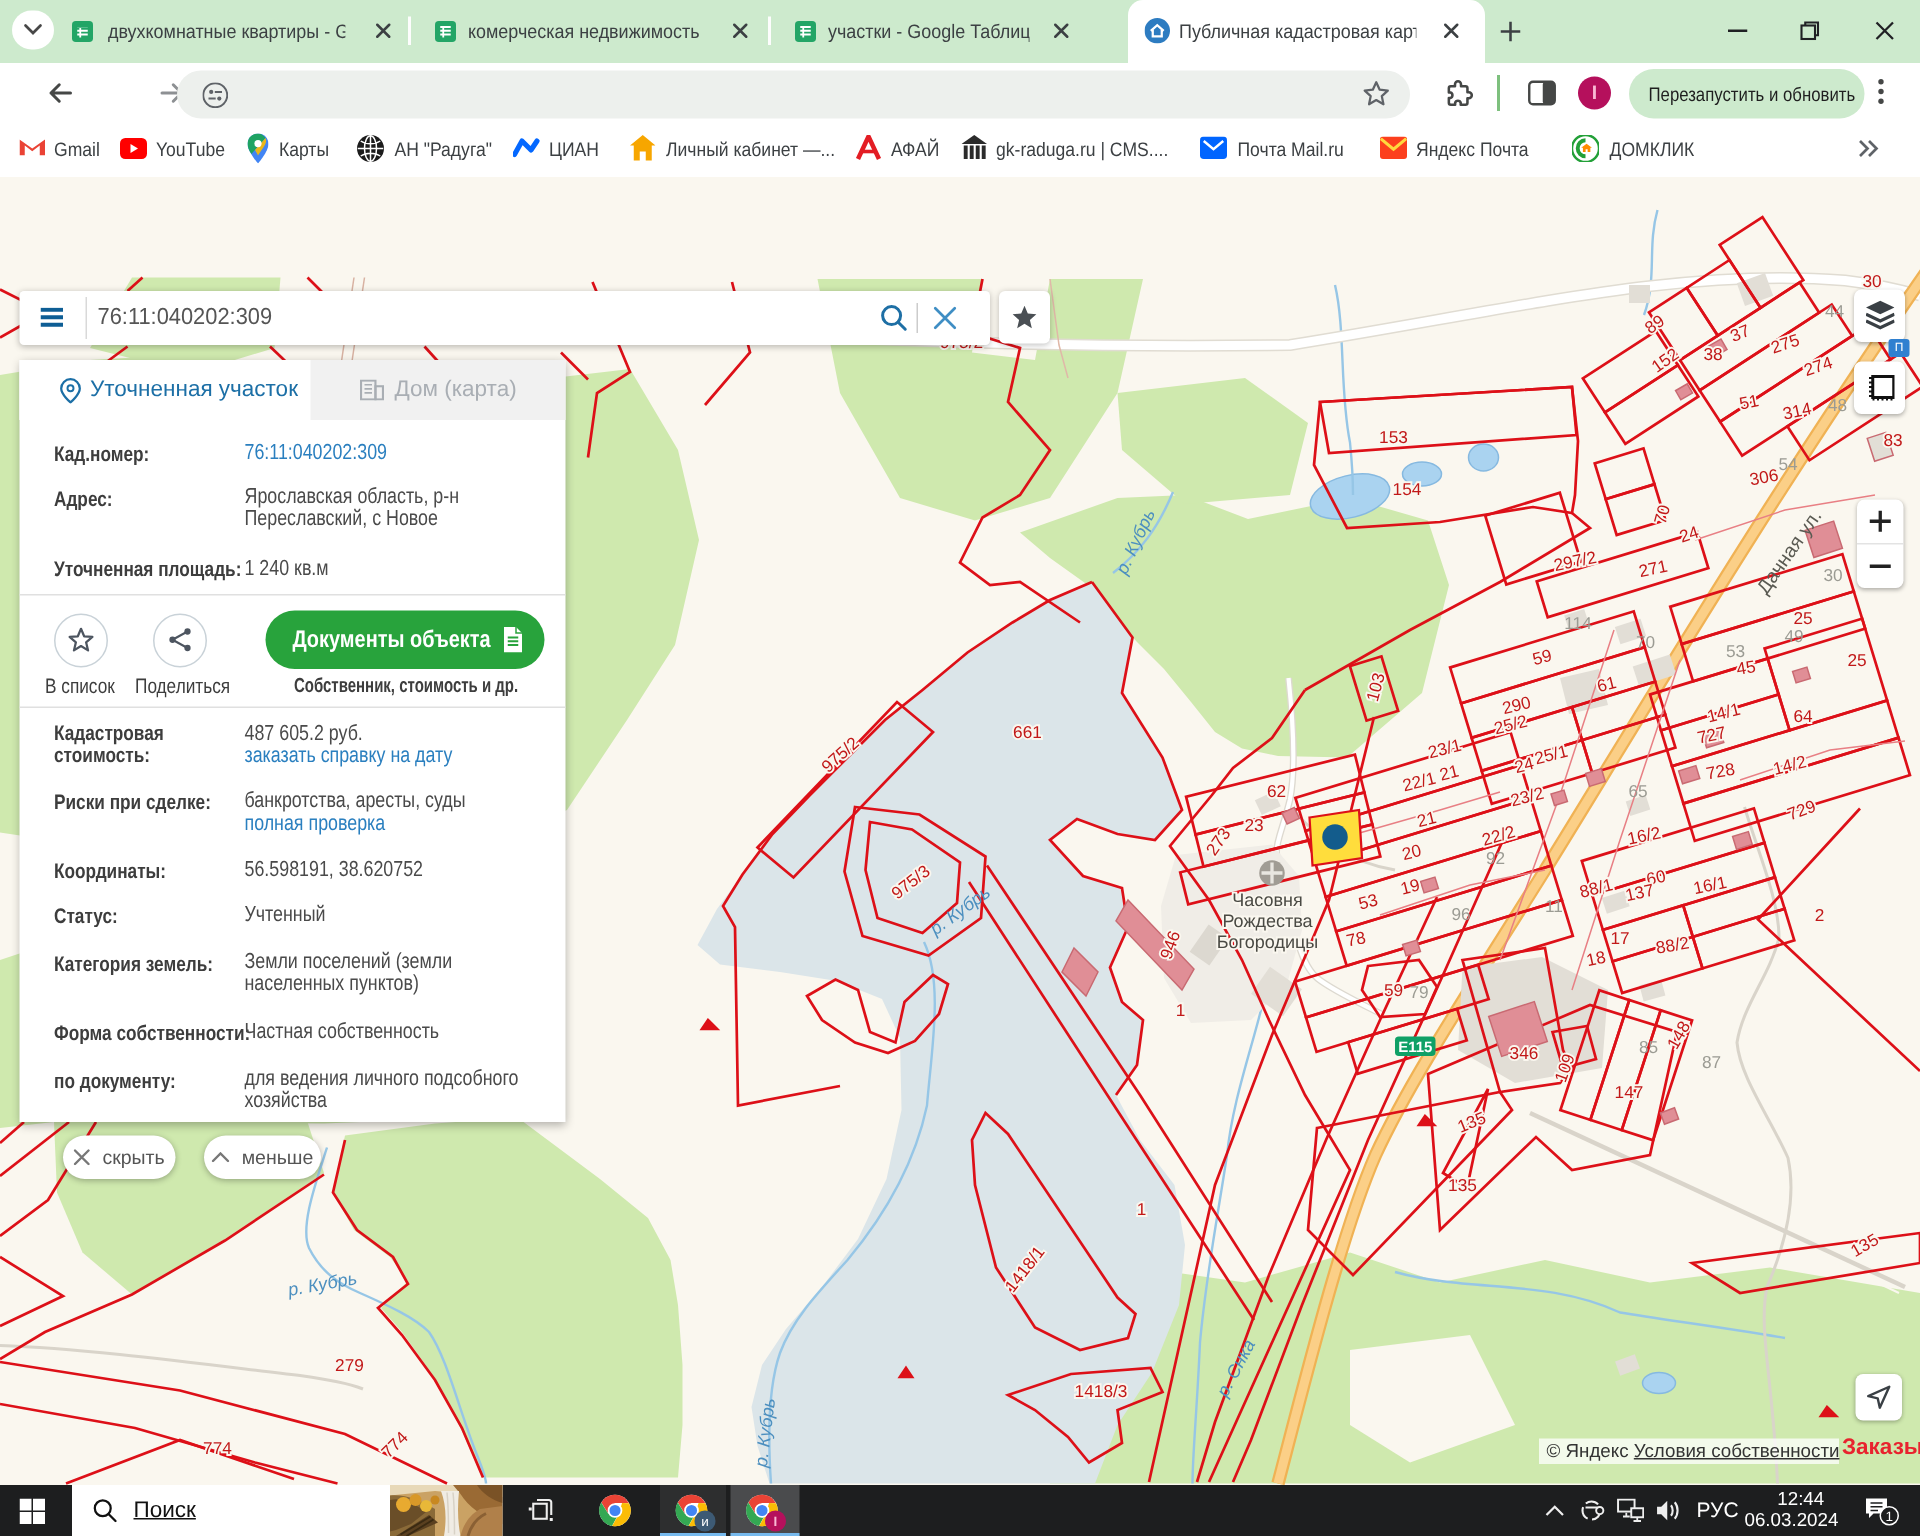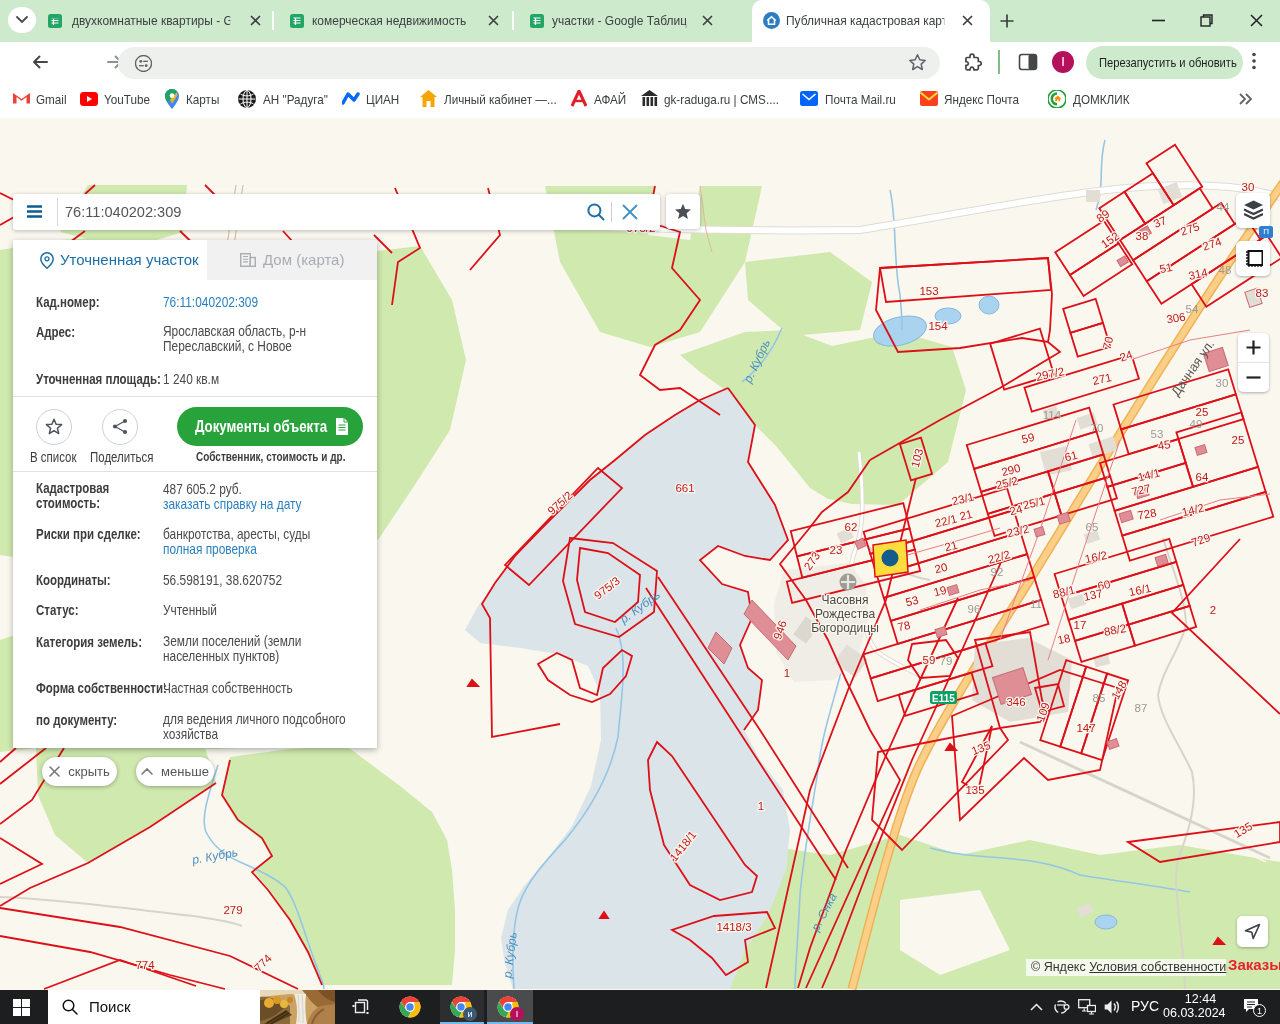--- a/index.html
+++ b/index.html
@@ -711,21 +711,21 @@
         <rect x="0" y="0" width="8" height="8" fill="#fff"></rect>
         <rect x="9" y="0" width="8" height="8" fill="#fff"></rect>
         <rect x="0" y="9" width="8" height="8" fill="#fff"></rect>
         <rect x="9" y="9" width="8" height="8" fill="#fff"></rect>
       </svg>
     <div class="abs" style="left:48px;top:0px;width:287px;height:34px;background:#fff;"></div>
     <svg class="abs" style="left:62px;top:9px;" width="16" height="16" viewBox="0 0 16 16">
         <circle cx="6.5" cy="6.5" r="5.3" fill="none" stroke="#111" stroke-width="1.5"></circle>
         <path d="M10.5,10.5 L15,15" stroke="#111" stroke-width="1.5" stroke-linecap="round"></path>
       </svg>
-    <div class="abs" style="left:89px;top:8px;font-size:15px;color:#111;">Поиск</div>
+    <div class="abs" style="left:89px;top:8px;font-size:15px;color:#111;text-decoration:underline;">Поиск</div>
 
     <svg class="abs" style="left:260px;top:0px;" width="75" height="34" viewBox="0 0 75 34">
       <rect width="75" height="34" fill="#caa264"></rect>
       <path d="M0,0 H75 V8 C60,4 45,6 30,4 L0,7 Z" fill="#e8d9b8"></path>
       <path d="M42,0 H75 V26 C62,22 52,14 47,6 Z" fill="#9a6a34"></path>
       <path d="M58,0 H75 V12 C68,10 62,6 58,0 Z" fill="#7a5226"></path>
       <path d="M34,4 H46 C45,14 45,24 47,34 H36 C38,22 37,12 34,4 Z" fill="#f0ece4"></path>
       <path d="M38,5 C39,14 39,24 39,32 M42,5 C43,14 43,25 43,33" stroke="#d8d2c6" stroke-width="1" fill="none"></path>
       <path d="M0,7 C10,6 20,10 30,16 L30,34 H0 Z" fill="#8a6a38"></path>
       <path d="M0,10 C8,8 16,12 24,18 L14,26 4,30 0,31 Z" fill="#6a4e28"></path>

